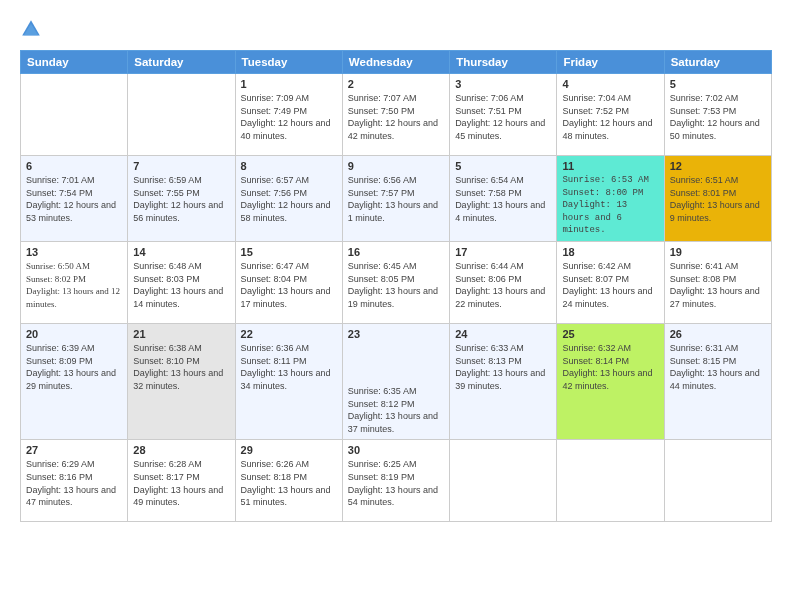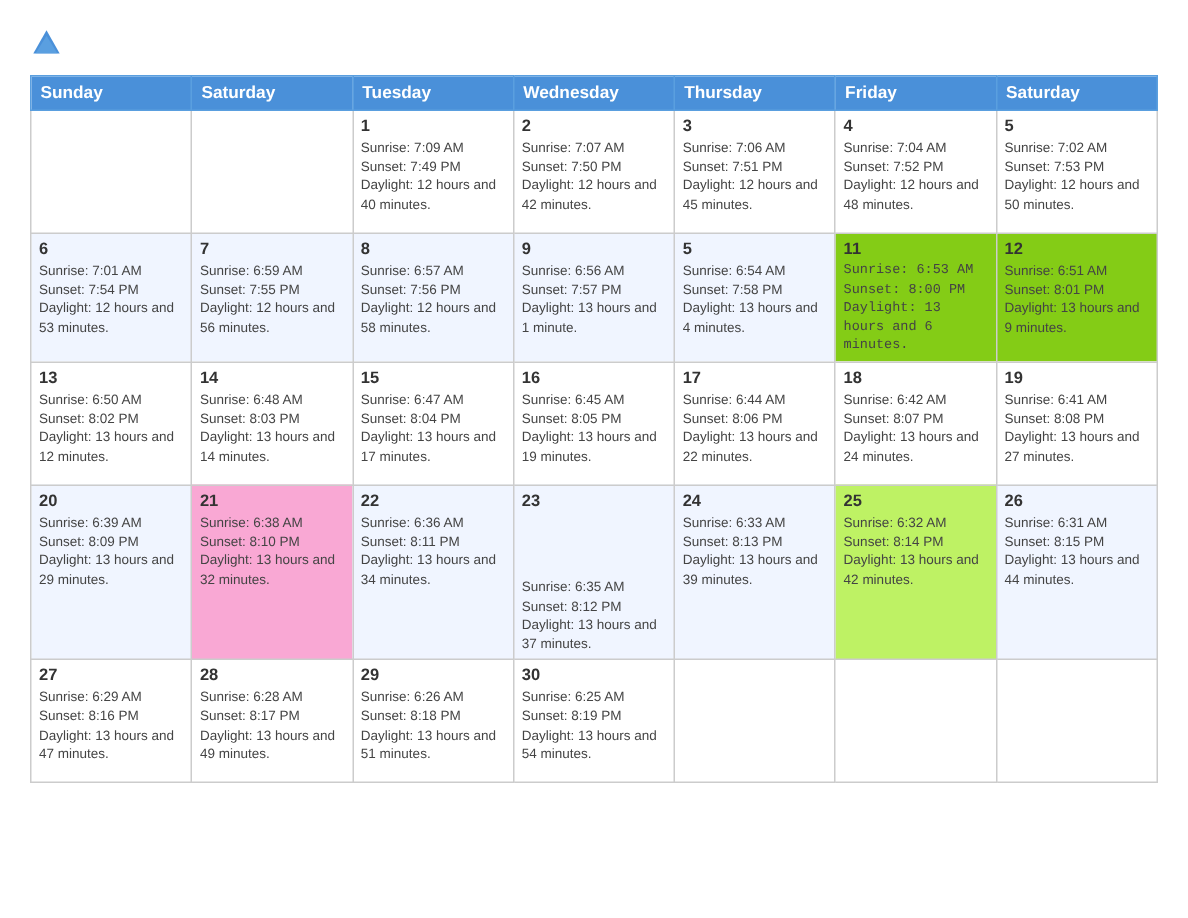--- a/index.html
+++ b/index.html
@@ -178,37 +178,37 @@
             <div class="day-info" style="white-space: pre-line;">Sunrise: 6:56 AM
 Sunset: 7:57 PM
 Daylight: 13 hours and 1 minute.</div>
           </td>
           <td style="background: rgb(240, 245, 255);">
             <div class="day-number">5</div>
             <div class="day-info" style="white-space: pre-line;">Sunrise: 6:54 AM
 Sunset: 7:58 PM
 Daylight: 13 hours and 4 minutes.</div>
           </td>
-          <td style="background: #84cc16;">
+          <td style="background: #5eead4;">
             <div class="day-number">11</div>
             <div class="day-info" style="white-space: pre-line; font-family: Liberation Mono, monospace;">Sunrise: 6:53 AM
 Sunset: 8:00 PM
 Daylight: 13 hours and 6 minutes.</div>
           </td>
-          <td style="background: #84cc16;">
+          <td style="background: #eab308;">
             <div class="day-number">12</div>
             <div class="day-info" style="white-space: pre-line;">Sunrise: 6:51 AM
 Sunset: 8:01 PM
 Daylight: 13 hours and 9 minutes.</div>
           </td>
         </tr>
         <tr>
           <td>
             <div class="day-number">13</div>
-            <div class="day-info" style="white-space: pre-line;">Sunrise: 6:50 AM
+            <div class="day-info" style="white-space: pre-line; font-family: Liberation Serif, serif;">Sunrise: 6:50 AM
 Sunset: 8:02 PM
 Daylight: 13 hours and 12 minutes.</div>
           </td>
           <td>
             <div class="day-number">14</div>
             <div class="day-info" style="white-space: pre-line;">Sunrise: 6:48 AM
 Sunset: 8:03 PM
 Daylight: 13 hours and 14 minutes.</div>
           </td>
           <td>
@@ -242,21 +242,21 @@
 Daylight: 13 hours and 27 minutes.</div>
           </td>
         </tr>
         <tr>
           <td style="background: rgb(240, 245, 255);">
             <div class="day-number">20</div>
             <div class="day-info" style="white-space: pre-line;">Sunrise: 6:39 AM
 Sunset: 8:09 PM
 Daylight: 13 hours and 29 minutes.</div>
           </td>
-          <td style="background: #f9a8d4;">
+          <td style="background: #e5e5e5;">
             <div class="day-number">21</div>
             <div class="day-info" style="white-space: pre-line;">Sunrise: 6:38 AM
 Sunset: 8:10 PM
 Daylight: 13 hours and 32 minutes.</div>
           </td>
           <td style="background: rgb(240, 245, 255);">
             <div class="day-number">22</div>
             <div class="day-info" style="white-space: pre-line;">Sunrise: 6:36 AM
 Sunset: 8:11 PM
 Daylight: 13 hours and 34 minutes.</div>

